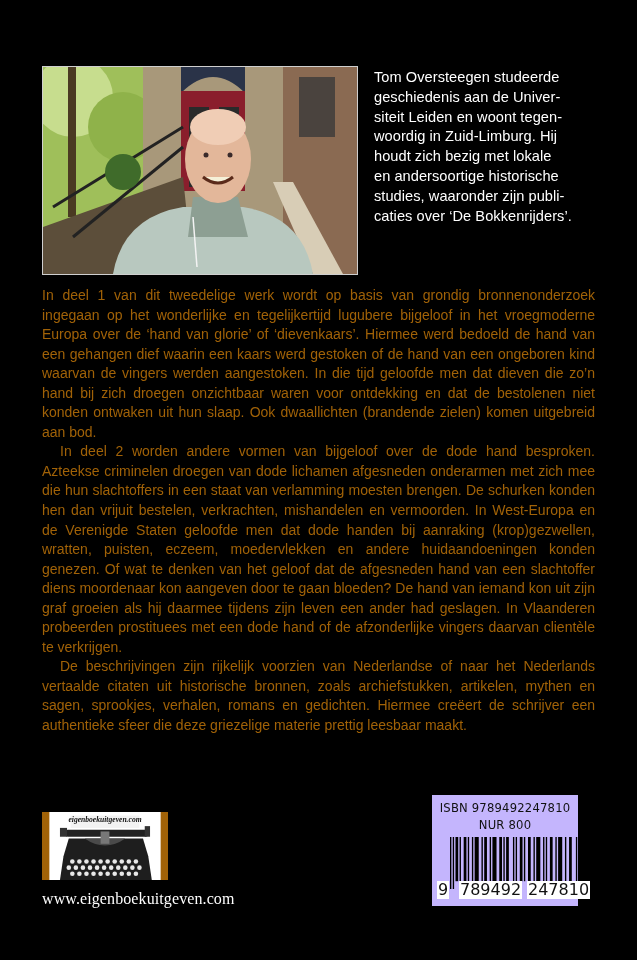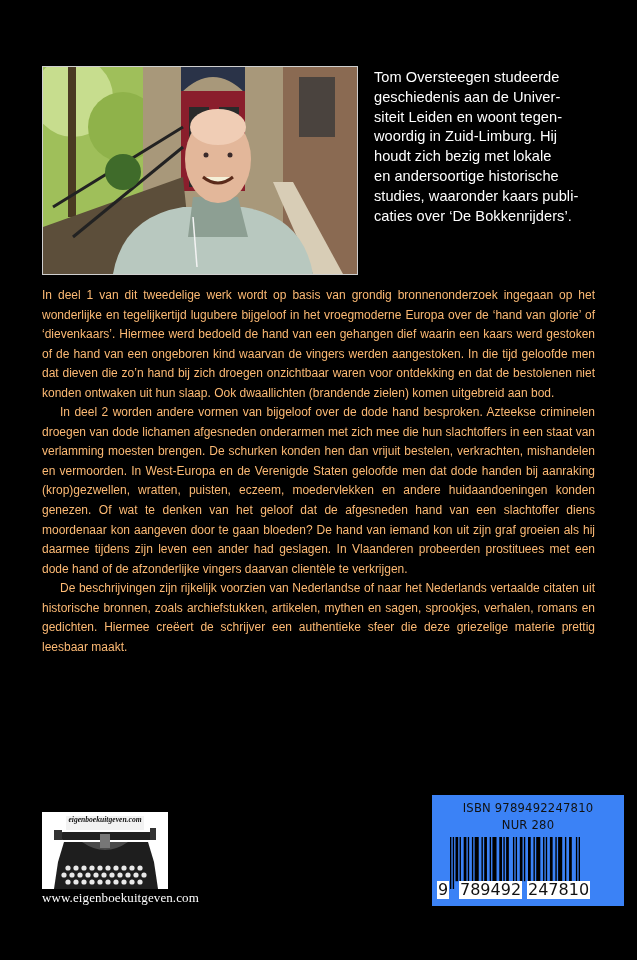--- a/index.html
+++ b/index.html
@@ -3,30 +3,30 @@
 <meta charset="utf-8">
 <style>
   html, body { margin: 0; padding: 0; background: #000; }
   body { width: 637px; height: 960px; position: relative; overflow: hidden; color: #fff; font-family: "Liberation Sans", "DejaVu Sans", sans-serif; }
 
   .photo { position: absolute; left: 42px; top: 66px; width: 314px; height: 207px; border: 1px solid #cfcfcf; overflow: hidden; background: #6f7a4a; }
   .photo svg { display: block; width: 100%; height: 100%; }
 
   .bio { position: absolute; left: 374px; top: 68px; width: 240px; font-size: 14.6px; line-height: 19.8px; color: #fff; white-space: pre-line; letter-spacing: 0.05px; }
 
-  .body-text { position: absolute; left: 42px; top: 286px; width: 553px; font-size: 12px; line-height: 19.55px; color: #fdba74; }
+  .body-text { position: absolute; left: 42px; top: 286px; width: 553px; font-size: 14px; line-height: 19.55px; color: #a16207; }
   .body-text p { margin: 0; text-align: justify; text-indent: 18px; hyphens: manual; }
   .body-text p.first { text-indent: 0; }
 
-  .logo { position: absolute; left: 42px; top: 812px; width: 126px; height: 77px; background: #a16207; overflow: hidden; }
+  .logo { position: absolute; left: 42px; top: 812px; width: 126px; height: 68px; background: #a16207; overflow: hidden; }
   .logo svg { display: block; width: 100%; height: 100%; }
   .logo-label { position: absolute; left: 6px; top: 3px; width: 114px; text-align: center; font-family: "Liberation Serif", serif; font-style: italic; font-weight: bold; font-size: 7.6px; color: #111; }
-  .url { position: absolute; left: 42px; top: 890px; font-family: "Liberation Serif", "DejaVu Serif", serif; font-size: 13px; color: #fff; letter-spacing: 0.1px; }
+  .url { position: absolute; left: 42px; top: 890px; font-family: "Liberation Serif", "DejaVu Serif", serif; font-size: 16px; color: #fff; letter-spacing: 0.1px; }
 
-  .barcode-box { position: absolute; left: 432px; top: 795px; width: 192px; height: 111px; background: #3b82f6; color: #111; font-family: "DejaVu Sans", sans-serif; }
+  .barcode-box { position: absolute; left: 432px; top: 795px; width: 146px; height: 111px; background: #c4b5fd; color: #111; font-family: "DejaVu Sans", sans-serif; }
   .isbn-line { position: absolute; left: 0; right: 0; top: 6px; text-align: center; font-size: 11.6px; letter-spacing: 0.2px; }
   .nur-line { position: absolute; left: 0; right: 0; top: 23px; text-align: center; font-size: 11.6px; letter-spacing: 0.2px; }
   .bars { position: absolute; left: 18px; top: 42px; width: 130px; height: 52px; }
   .bars svg { display: block; width: 100%; height: 100%; }
   .digits { position: absolute; left: 5px; top: 86px; width: 155px; height: 20px; font-size: 16px; }
   .digits span { position: absolute; top: 0; background: #fff; padding: 0 1px; line-height: 18px; }
   .d-lead { left: 0; }
   .d-g1 { left: 22px; text-align: right; }
   .d-g2 { left: 90px; text-align: right; }
 </style>
@@ -69,21 +69,21 @@
     <line x1="150" y1="150" x2="154" y2="200" stroke="#f3f3f3" stroke-width="1.5"></line>
   </svg>
 </div>
 
 <div class="bio">Tom Oversteegen studeerde
 geschiedenis aan de Univer-
 siteit Leiden en woont tegen-
 woordig in Zuid-Limburg. Hij
 houdt zich bezig met lokale
 en andersoortige historische
-studies, waaronder kaars publi-
+studies, waaronder zijn publi-
 caties over ‘De Bokkenrijders’.</div>
 
 <div class="body-text">
   <p class="first">In deel 1 van dit tweedelige werk wordt op basis van grondig bronnenonder­zoek ingegaan op het wonderlijke en tegelijkertijd lugubere bijgeloof in het vroegmoderne Europa over de ‘hand van glorie’ of ‘dievenkaars’. Hiermee werd bedoeld de hand van een gehangen dief waarin een kaars werd gestoken of de hand van een ongeboren kind waarvan de vingers werden aangestoken. In die tijd geloofde men dat dieven die zo’n hand bij zich droegen onzichtbaar waren voor ontdekking en dat de bestolenen niet konden ontwaken uit hun slaap. Ook dwaallichten (brandende zielen) komen uitgebreid aan bod.</p>
   <p>In deel 2 worden andere vormen van bijgeloof over de dode hand bespro­ken. Azteekse criminelen droegen van dode lichamen afgesneden onderar­men met zich mee die hun slachtoffers in een staat van verlamming moesten brengen. De schurken konden hen dan vrijuit bestelen, verkrachten, mishande­len en vermoorden. In West-Europa en de Verenigde Staten geloofde men dat dode handen bij aanraking (krop)gezwellen, wratten, puisten, eczeem, moe­dervlekken en andere huidaandoeningen konden genezen. Of wat te denken van het geloof dat de afgesneden hand van een slachtoffer diens moordenaar kon aangeven door te gaan bloeden? De hand van iemand kon uit zijn graf groeien als hij daarmee tijdens zijn leven een ander had geslagen. In Vlaan­deren probeerden prostituees met een dode hand of de afzonderlijke vingers daarvan clientèle te verkrijgen.</p>
   <p>De beschrijvingen zijn rijkelijk voorzien van Nederlandse of naar het Ne­derlands vertaalde citaten uit historische bronnen, zoals archiefstukken, arti­kelen, mythen en sagen, sprookjes, verhalen, romans en gedichten. Hiermee creëert de schrijver een authentieke sfeer die deze griezelige materie prettig leesbaar maakt.</p>
 </div>
 
 <div class="logo">
   <svg viewBox="0 0 126 77">
@@ -131,21 +131,21 @@
         <circle cx="90" cy="70" r="2.6"></circle>
         <circle cx="98" cy="70" r="2.6"></circle>
     </g>
   </svg>
   <div class="logo-label">eigenboekuitgeven.com</div>
 </div>
 <div class="url">www.eigenboekuitgeven.com</div>
 
 <div class="barcode-box">
   <div class="isbn-line">ISBN 9789492247810</div>
-  <div class="nur-line">NUR 280</div>
+  <div class="nur-line">NUR 800</div>
   <div class="bars">
     <svg viewBox="0 0 95 40" preserveAspectRatio="none">
       <g fill="#000">
         <rect x="0" y="0" width="1" height="40"></rect>
           <rect x="2" y="0" width="1" height="40"></rect>
         <rect x="4" y="0" width="2" height="34"></rect>
           <rect x="7" y="0" width="1" height="34"></rect>
         <rect x="10" y="0" width="2" height="34"></rect>
           <rect x="13" y="0" width="1" height="34"></rect>
         <rect x="16" y="0" width="1" height="34"></rect>

